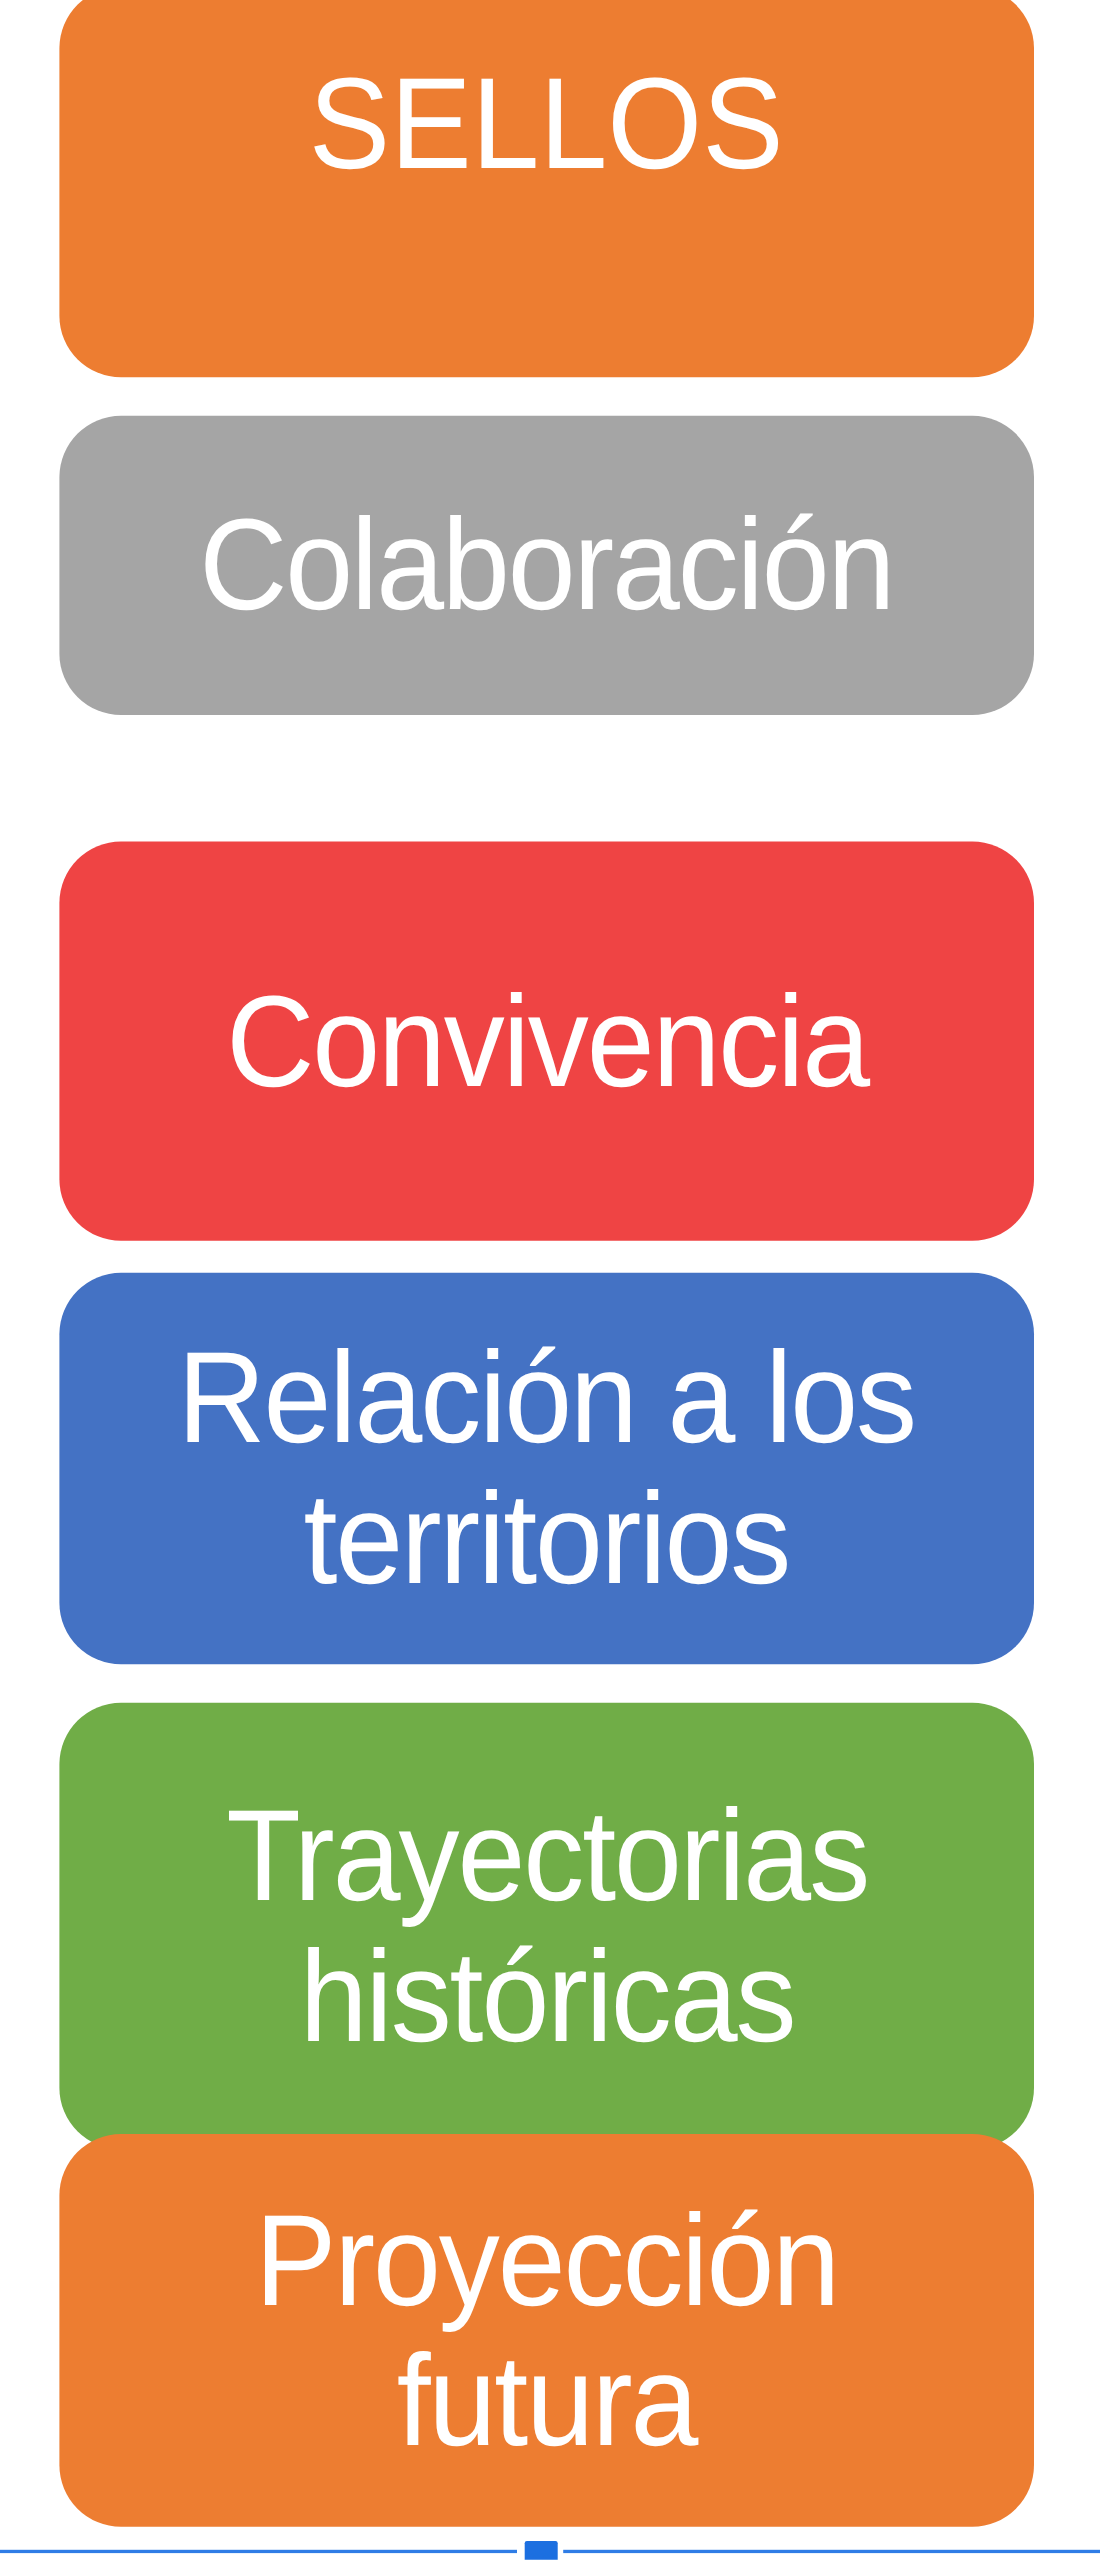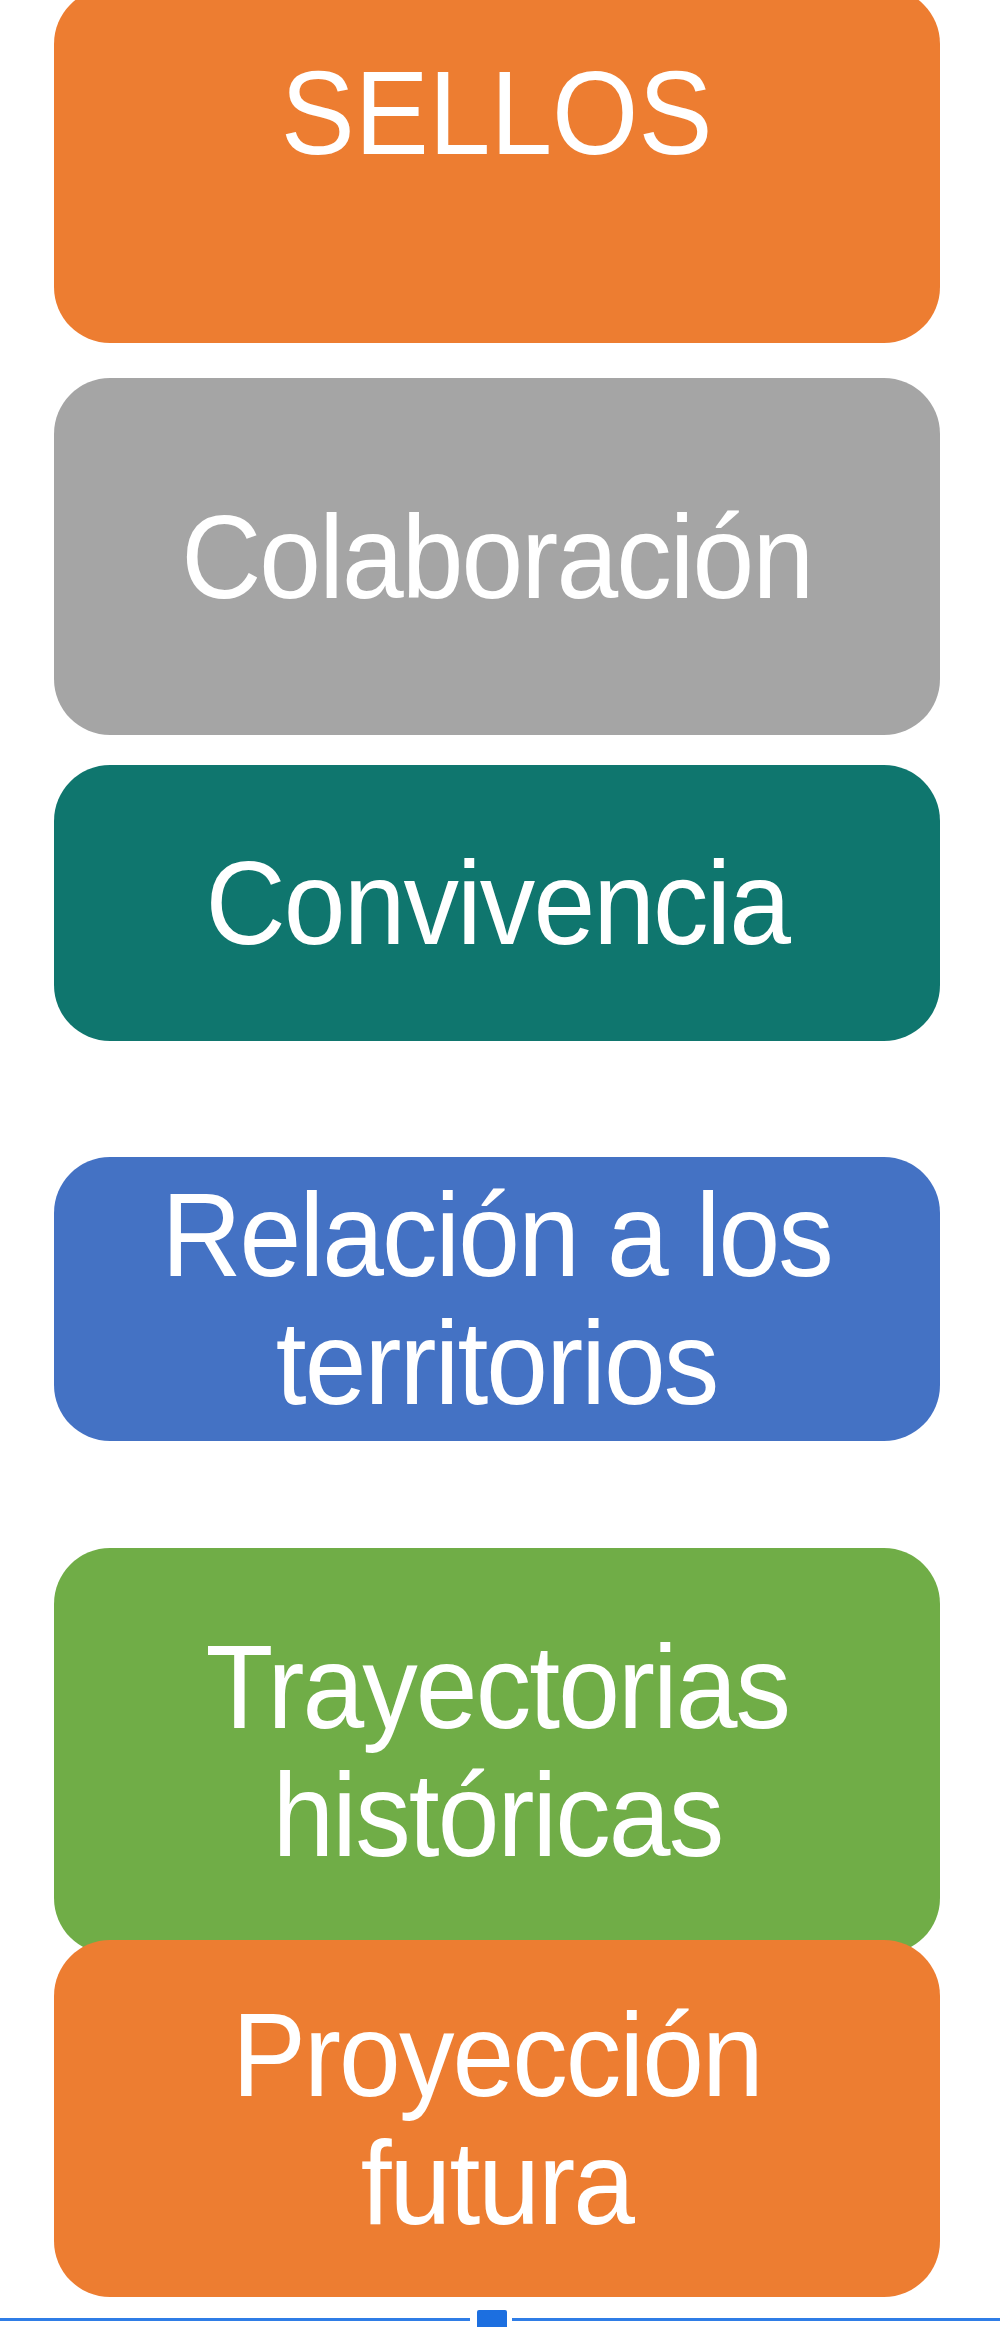--- a/index.html
+++ b/index.html
@@ -65,29 +65,29 @@
       border-radius: 2px;
     }
   </style>
 </head>
 <body>
 
 <div class="box" style="top:-12px; height:355px; background:#ED7D31;">
   <span class="label title">SELLOS</span>
 </div>
 
-<div class="box" style="top:378px; height:357px; background:#A5A5A5;">
+<div class="box" style="top:378px; height:272px; background:#A5A5A5;">
   <span class="label">Colaboración</span>
 </div>
 
-<div class="box" style="top:765px; height:276px; background:#0f766e;">
+<div class="box" style="top:765px; height:363px; background:#ef4444;">
   <span class="label">Convivencia</span>
 </div>
 
-<div class="box" style="top:1157px; height:284px; background:#4472C4;">
+<div class="box" style="top:1157px; height:356px; background:#4472C4;">
   <span class="label">Relación a los
 territorios</span>
 </div>
 
 <div class="box" style="top:1548px; height:406px; background:#70AD47;">
   <span class="label">Trayectorias
 históricas</span>
 </div>
 
 <div class="box" style="top:1940px; height:357px; background:#ED7D31;justify-content:center;">

